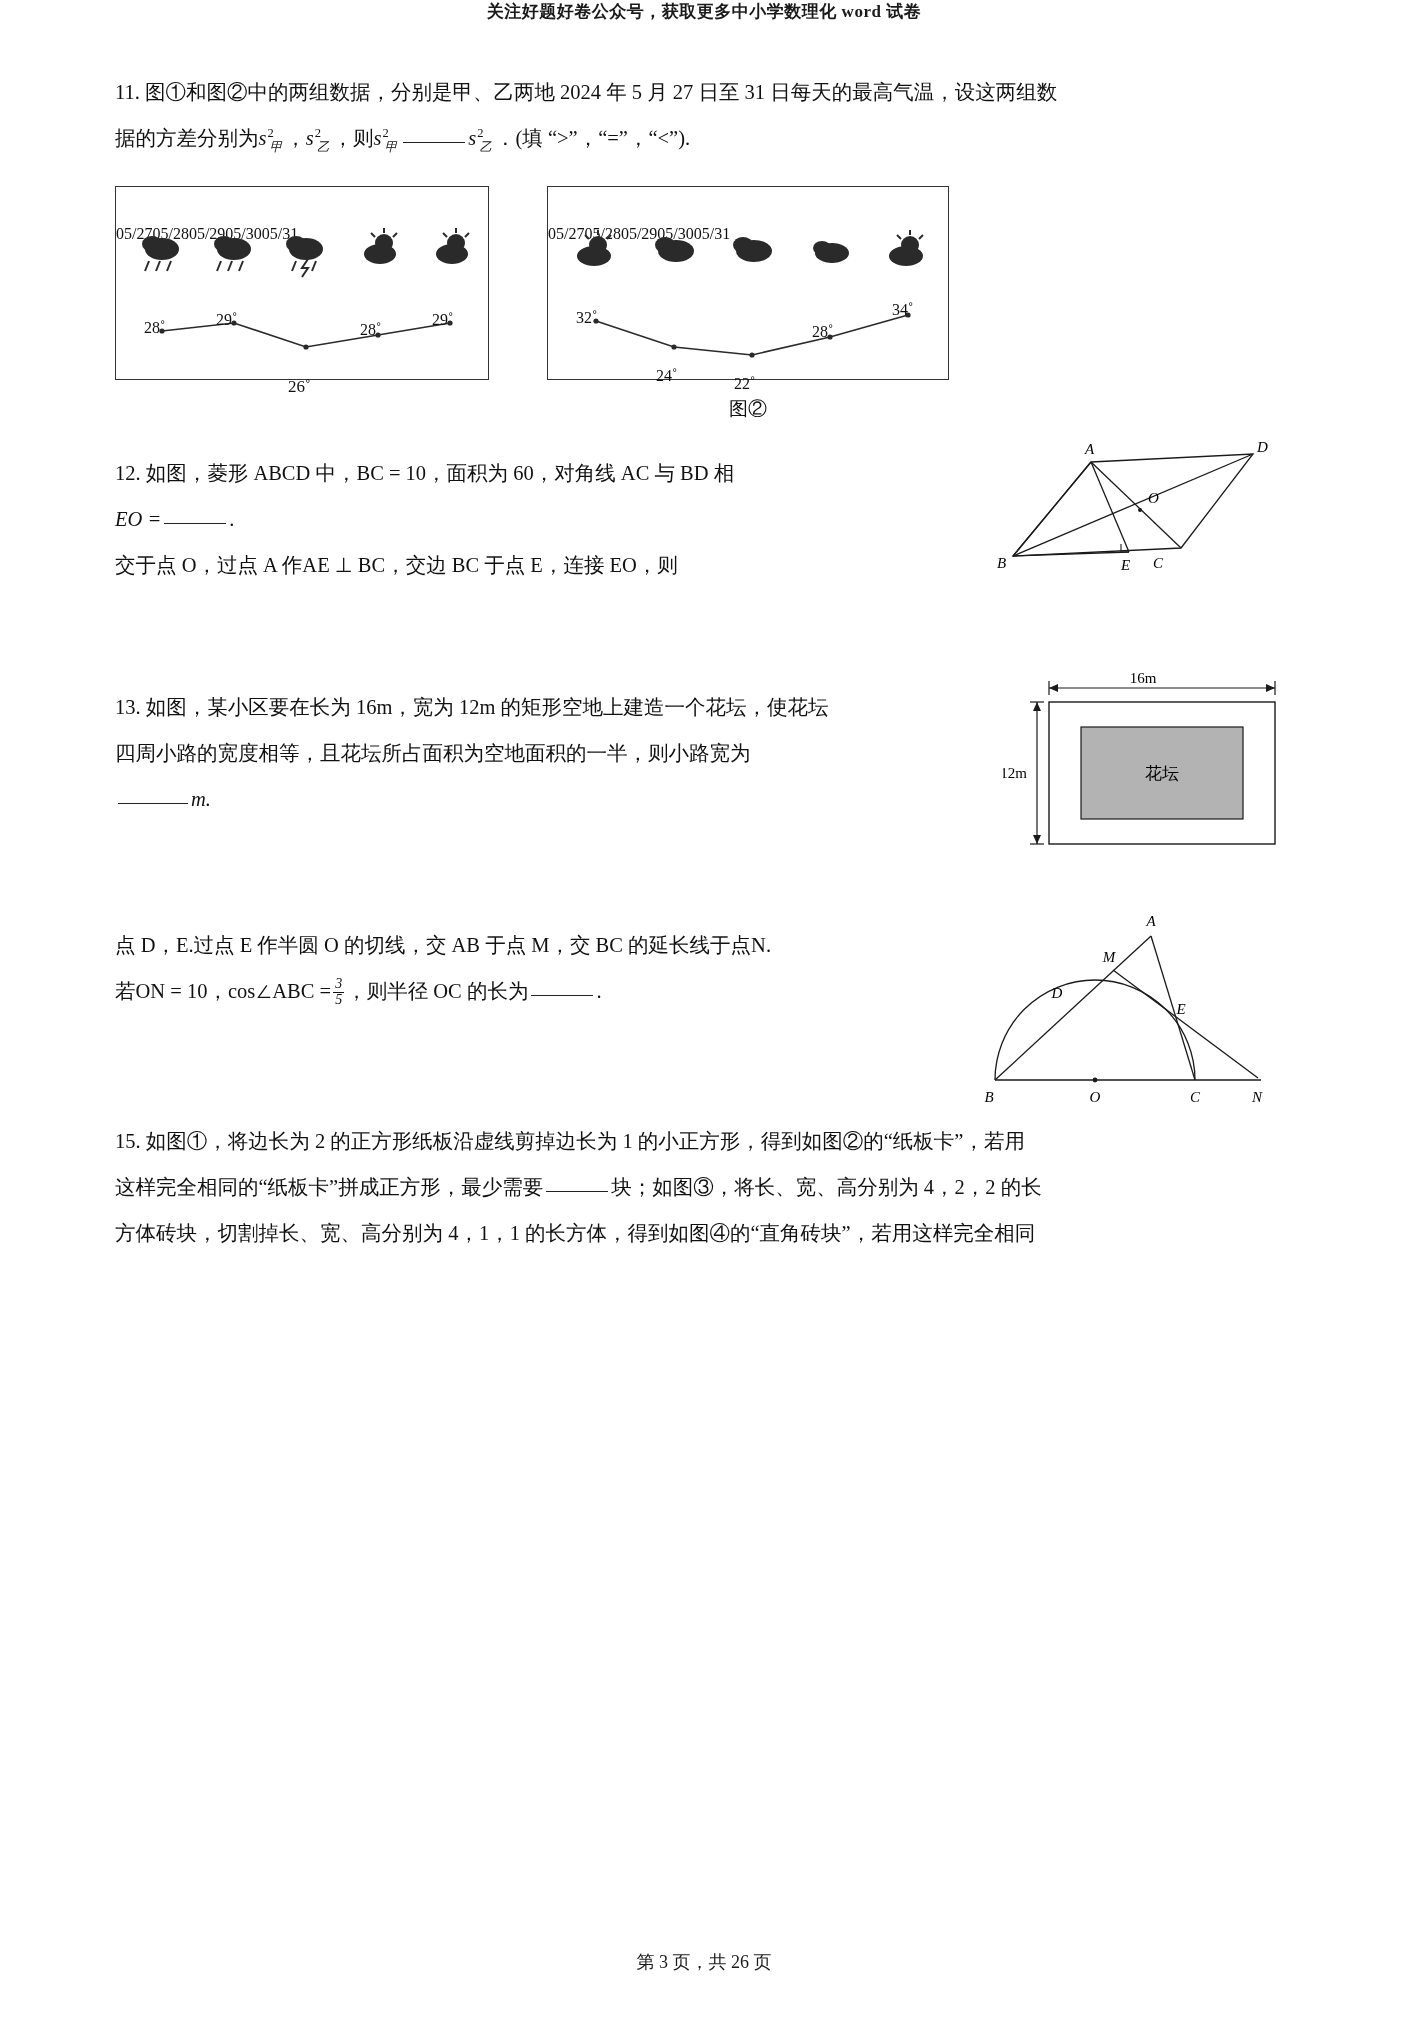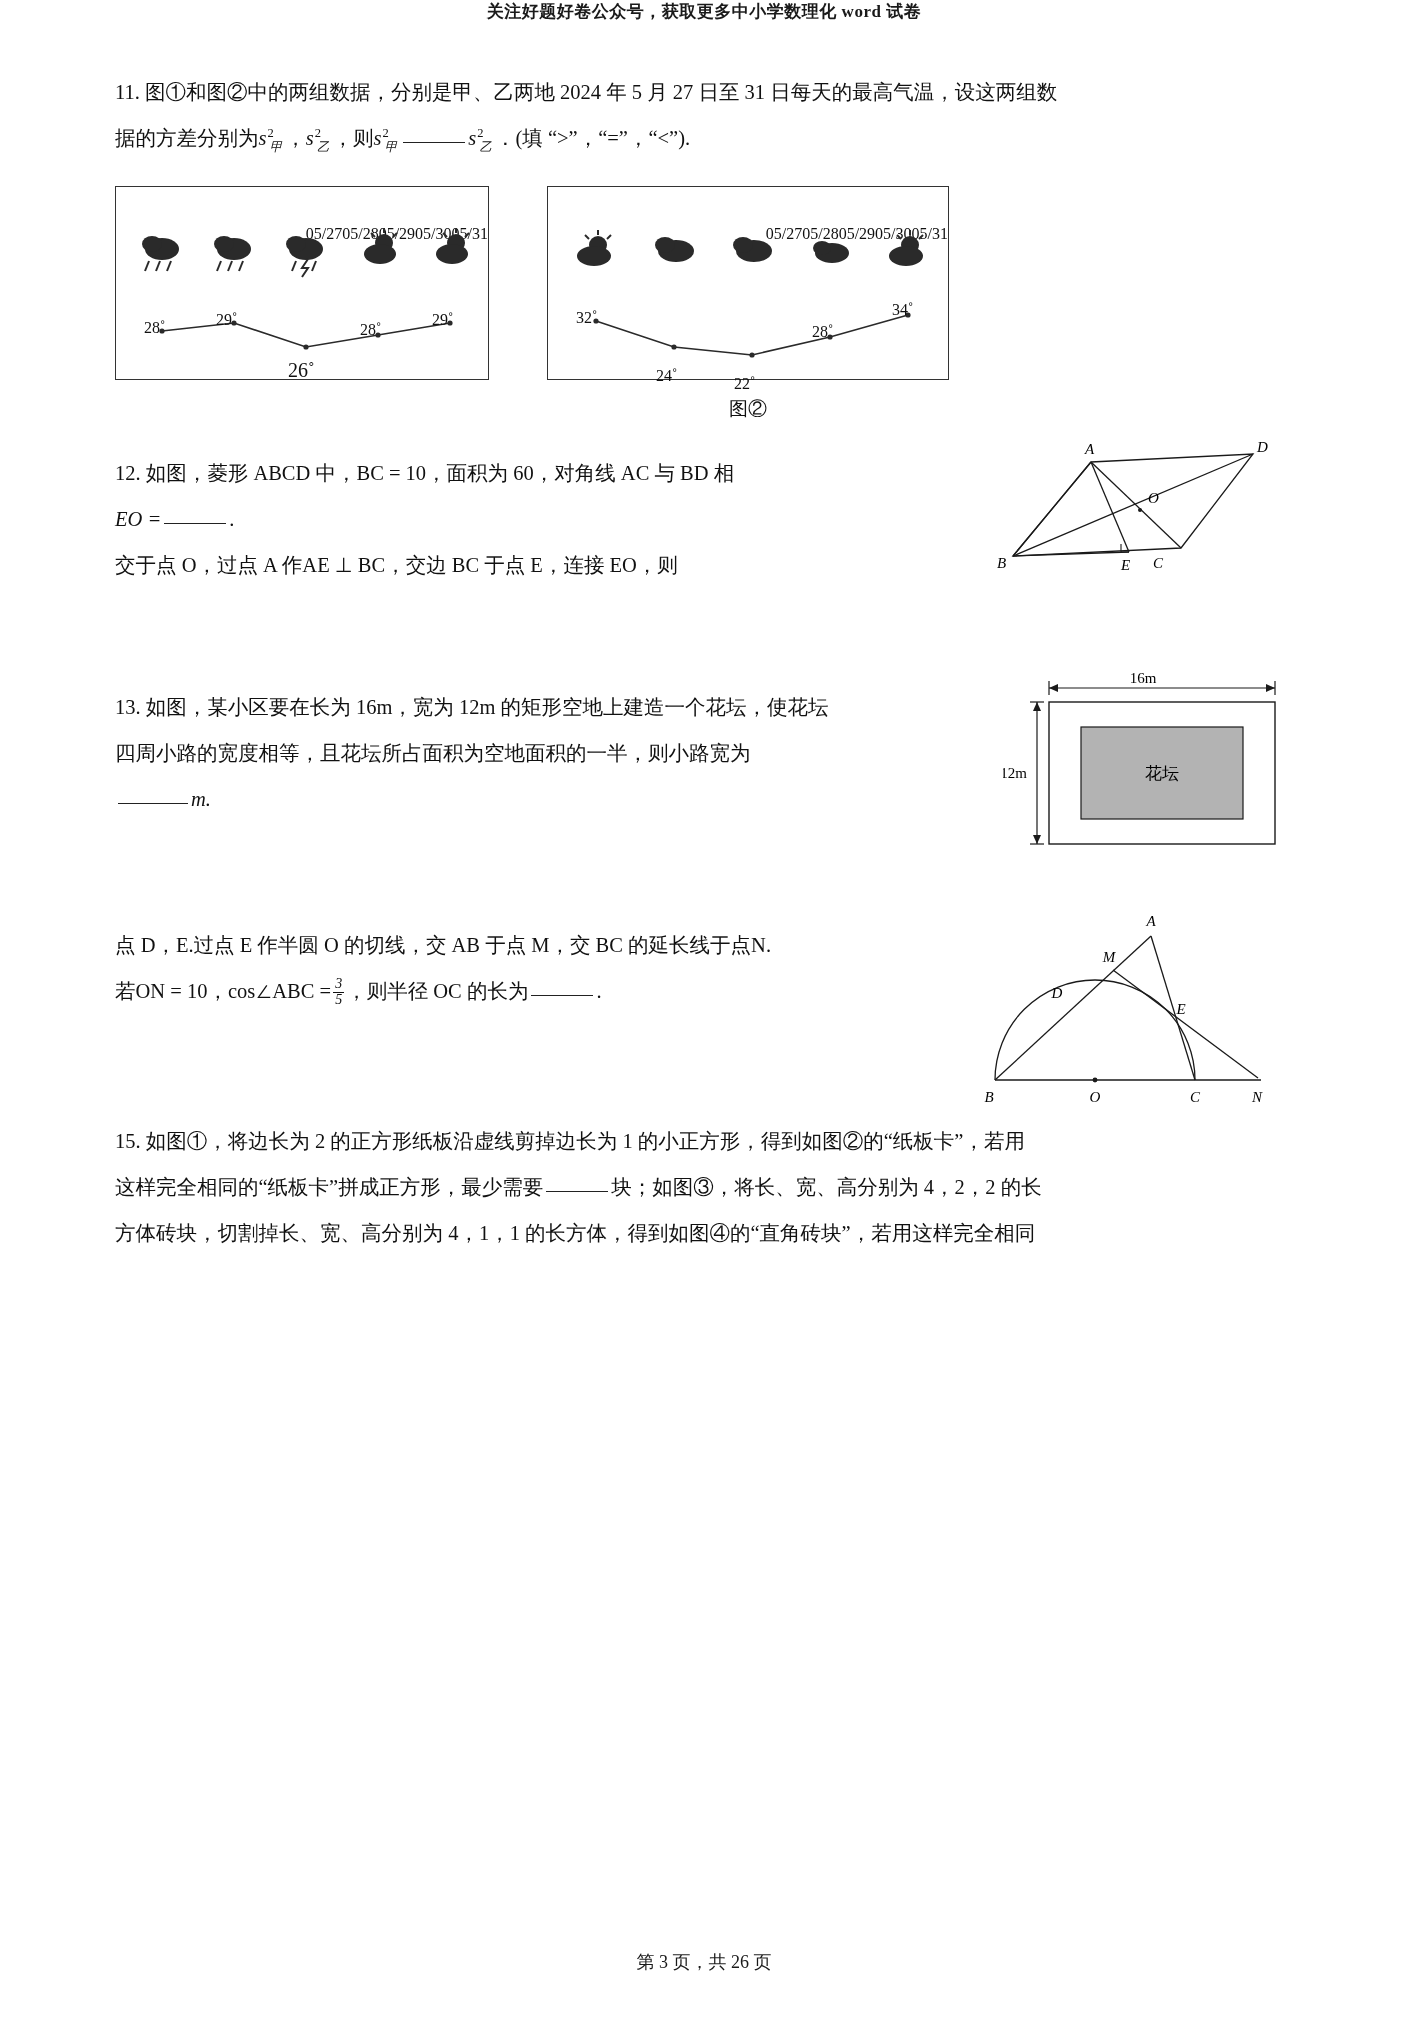--- a/index.html
+++ b/index.html
@@ -83,21 +83,21 @@
     background: #fff;
   }
   .chart-box.wide { width: 400px; }
   .chart-cap {
     text-align: center;
     font-size: 19px;
     margin-top: 6px;
   }
   .dates {
     display: flex;
-    justify-content: flex-end;
+    justify-content: flex-start;
     padding-top: 24px;
     font-size: 16px;
     font-family: "Liberation Serif", serif;
   }
   .svg-abs { position: absolute; left: 0; top: 0; }
 
   
   #q12 { margin-top: 18px; position: relative; }
   .q12-text { width: 760px; }
   .fig12 {
@@ -225,21 +225,21 @@
             <polyline points="46,144 118,136 190,160 262,148 334,136" fill="none" stroke="#2a2a2a" stroke-width="1.6"></polyline>
             <circle cx="46" cy="144" r="2.6" fill="#2a2a2a"></circle>
             <circle cx="118" cy="136" r="2.6" fill="#2a2a2a"></circle>
             <circle cx="190" cy="160" r="2.6" fill="#2a2a2a"></circle>
             <circle cx="262" cy="148" r="2.6" fill="#2a2a2a"></circle>
             <circle cx="334" cy="136" r="2.6" fill="#2a2a2a"></circle>
           </svg>
           <div style="position:absolute;left:0;top:0;width:372px;height:192px;">
             <span style="position:absolute;left:28px;top:118px;font-size:16px;">28˚</span>
             <span style="position:absolute;left:100px;top:110px;font-size:16px;">29˚</span>
-            <span style="position:absolute;left:172px;top:160px;font-size:20px;">26˚</span>
+            <span style="position:absolute;left:172px;top:177px;font-size:17px;">26˚</span>
             <span style="position:absolute;left:244px;top:120px;font-size:16px;">28˚</span>
             <span style="position:absolute;left:316px;top:110px;font-size:16px;">29˚</span>
           </div>
         </div>
       </div>
 
       <div>
         <div class="chart-box wide">
           <div class="dates">
             <span>05/27</span>

